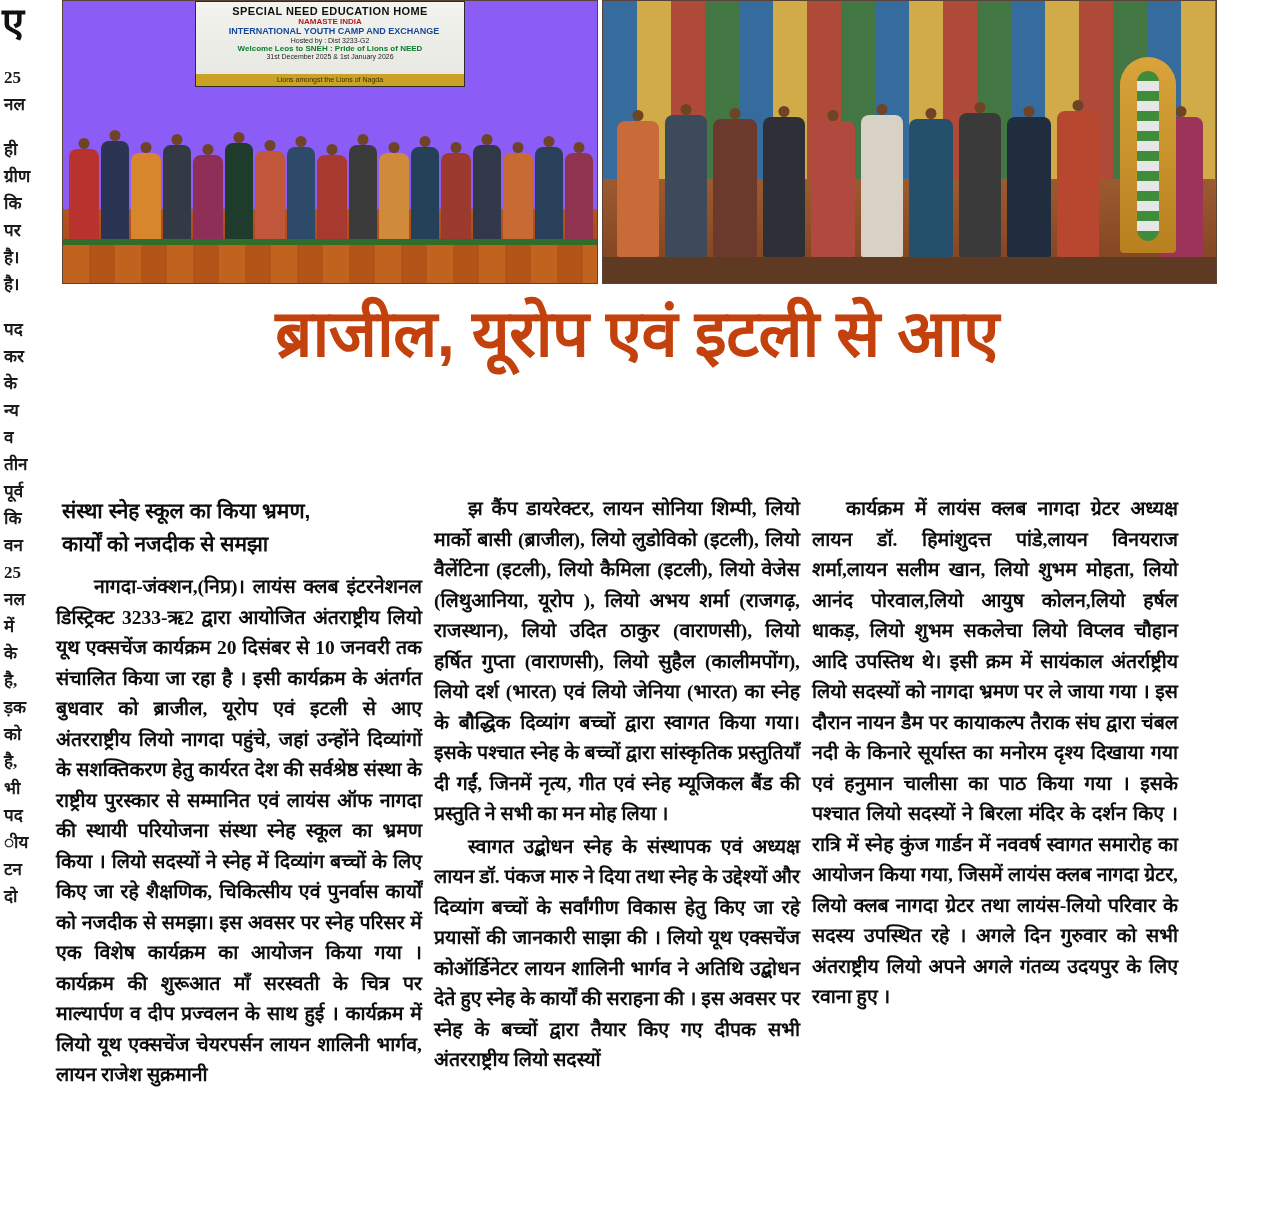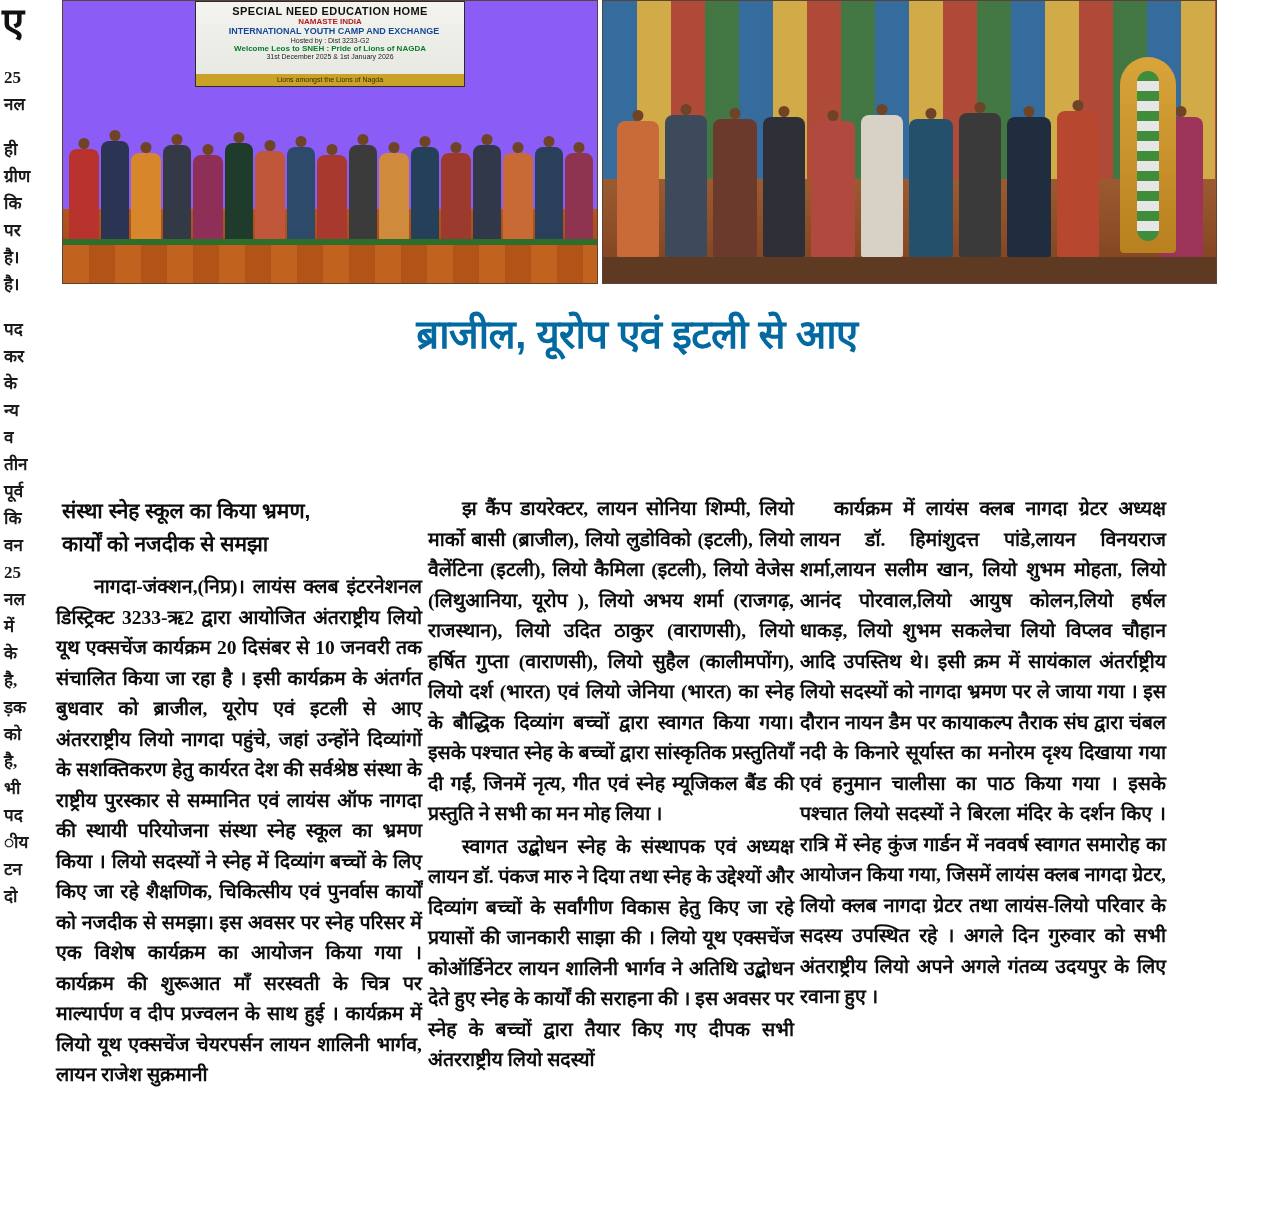--- a/index.html
+++ b/index.html
@@ -148,36 +148,36 @@
 
   
   .headline {
     position: absolute;
     left: 62px;
     top: 300px;
     width: 1150px;
     text-align: center;
     font-family: "Liberation Sans", "DejaVu Sans", sans-serif;
     font-weight: 700;
-    color: #0369a1;
-    font-size: 40px;
+    color: #c2410c;
+    font-size: 65px;
     line-height: 68px;
     letter-spacing: -0.5px;
   }
   .headline .hl-line { display: block; }
 
   
   .article {
     position: absolute;
     left: 56px;
     top: 494px;
     width: 1160px;
     height: 720px;
     display: flex;
-    gap: 6px;
+    gap: 12px;
   }
   .col {
     width: 366px;
     font-size: 19.5px;
     line-height: 30.5px;
     text-align: justify;
     text-justify: inter-word;
     color: #0d0d0d;
     font-family: "Liberation Serif", "DejaVu Serif", serif;
   }
@@ -236,21 +236,21 @@
 </div>
 
 <div class="photo-band">
 
   <div class="photo photo-left">
     <div class="stage-banner">
       <div class="banner-l1">SPECIAL NEED EDUCATION HOME</div>
       <div class="banner-l2">NAMASTE INDIA</div>
       <div class="banner-l3">INTERNATIONAL YOUTH CAMP AND EXCHANGE</div>
       <div class="banner-l5">Hosted by : Dist 3233-G2</div>
-      <div class="banner-l4">Welcome Leos to SNEH : Pride of Lions of NAGDA</div>
+      <div class="banner-l4">Welcome Leos to SNEH : Pride of Lions of NEED</div>
       <div class="banner-l5">31st December 2025 &amp; 1st January 2026</div>
       <div class="banner-strip">Lions amongst the Lions of Nagda</div>
     </div>
 
     <div class="stage-floor"></div>
 
     <div class="crowd">
       <div class="person" style="left:6px;  width:30px; height:96px; background:#b9332e;"></div>
       <div class="person" style="left:38px; width:28px; height:104px; background:#2b3553;"></div>
       <div class="person" style="left:68px; width:30px; height:92px; background:#d8862c;"></div>

